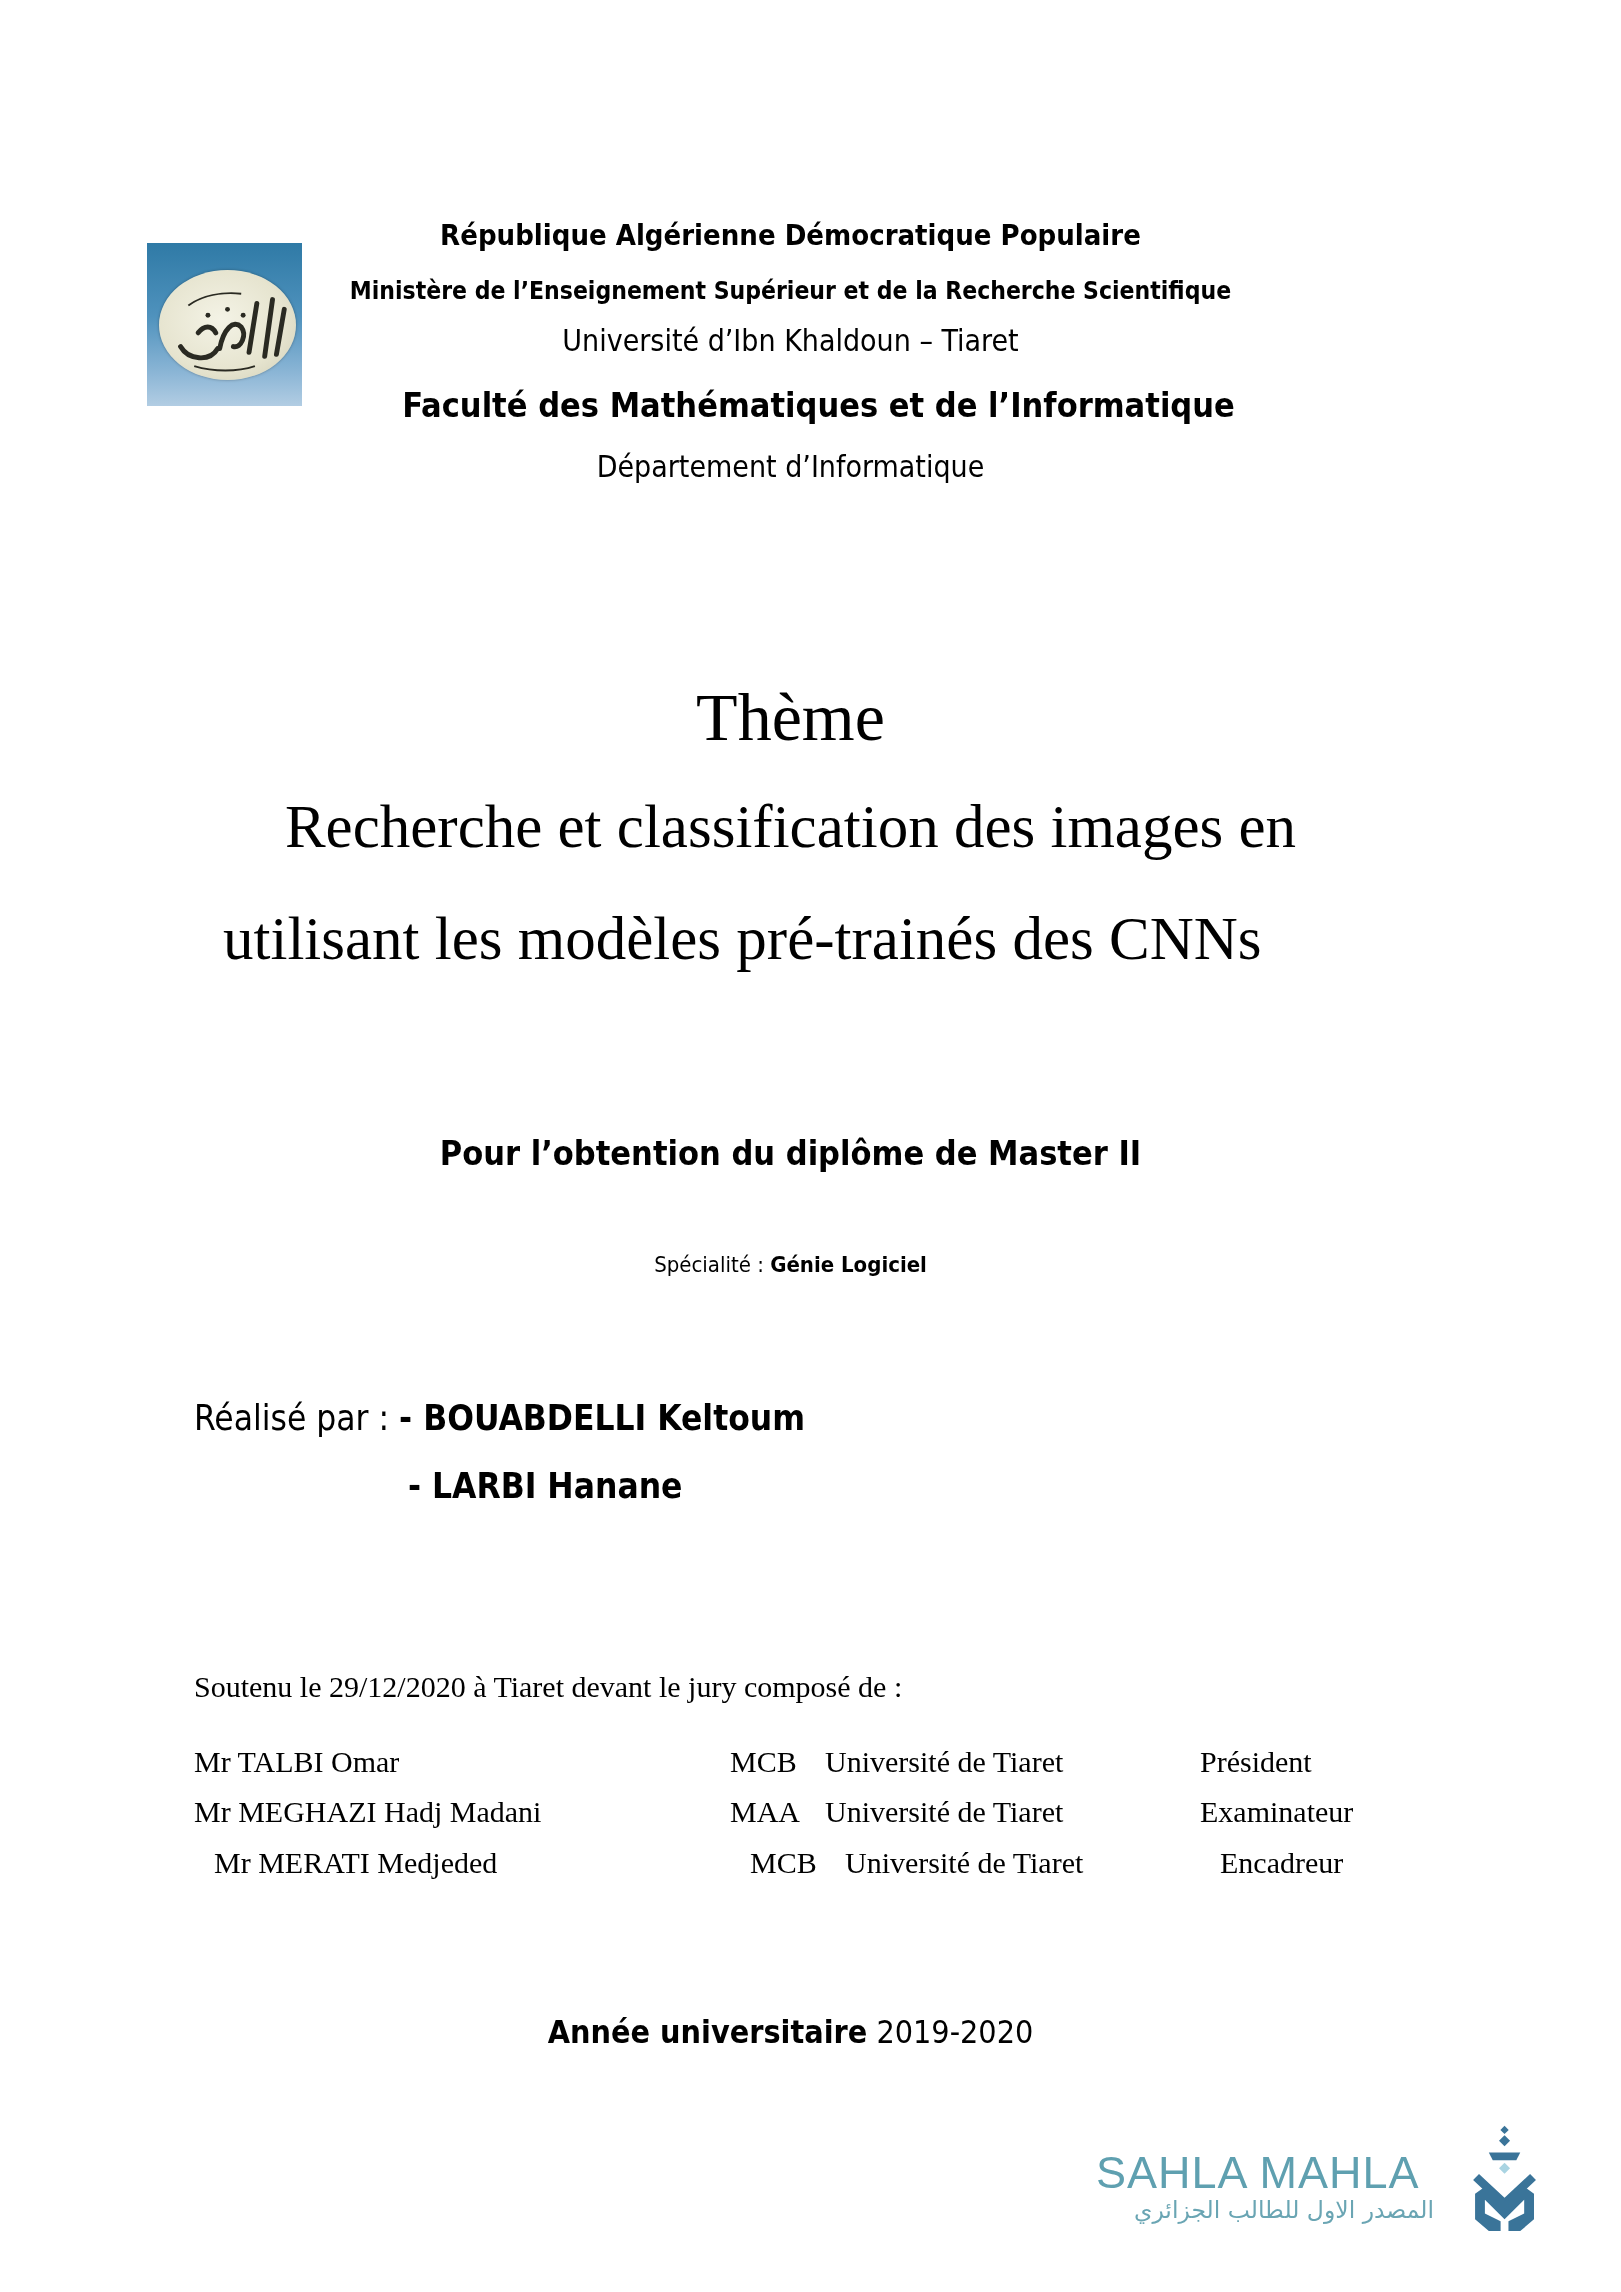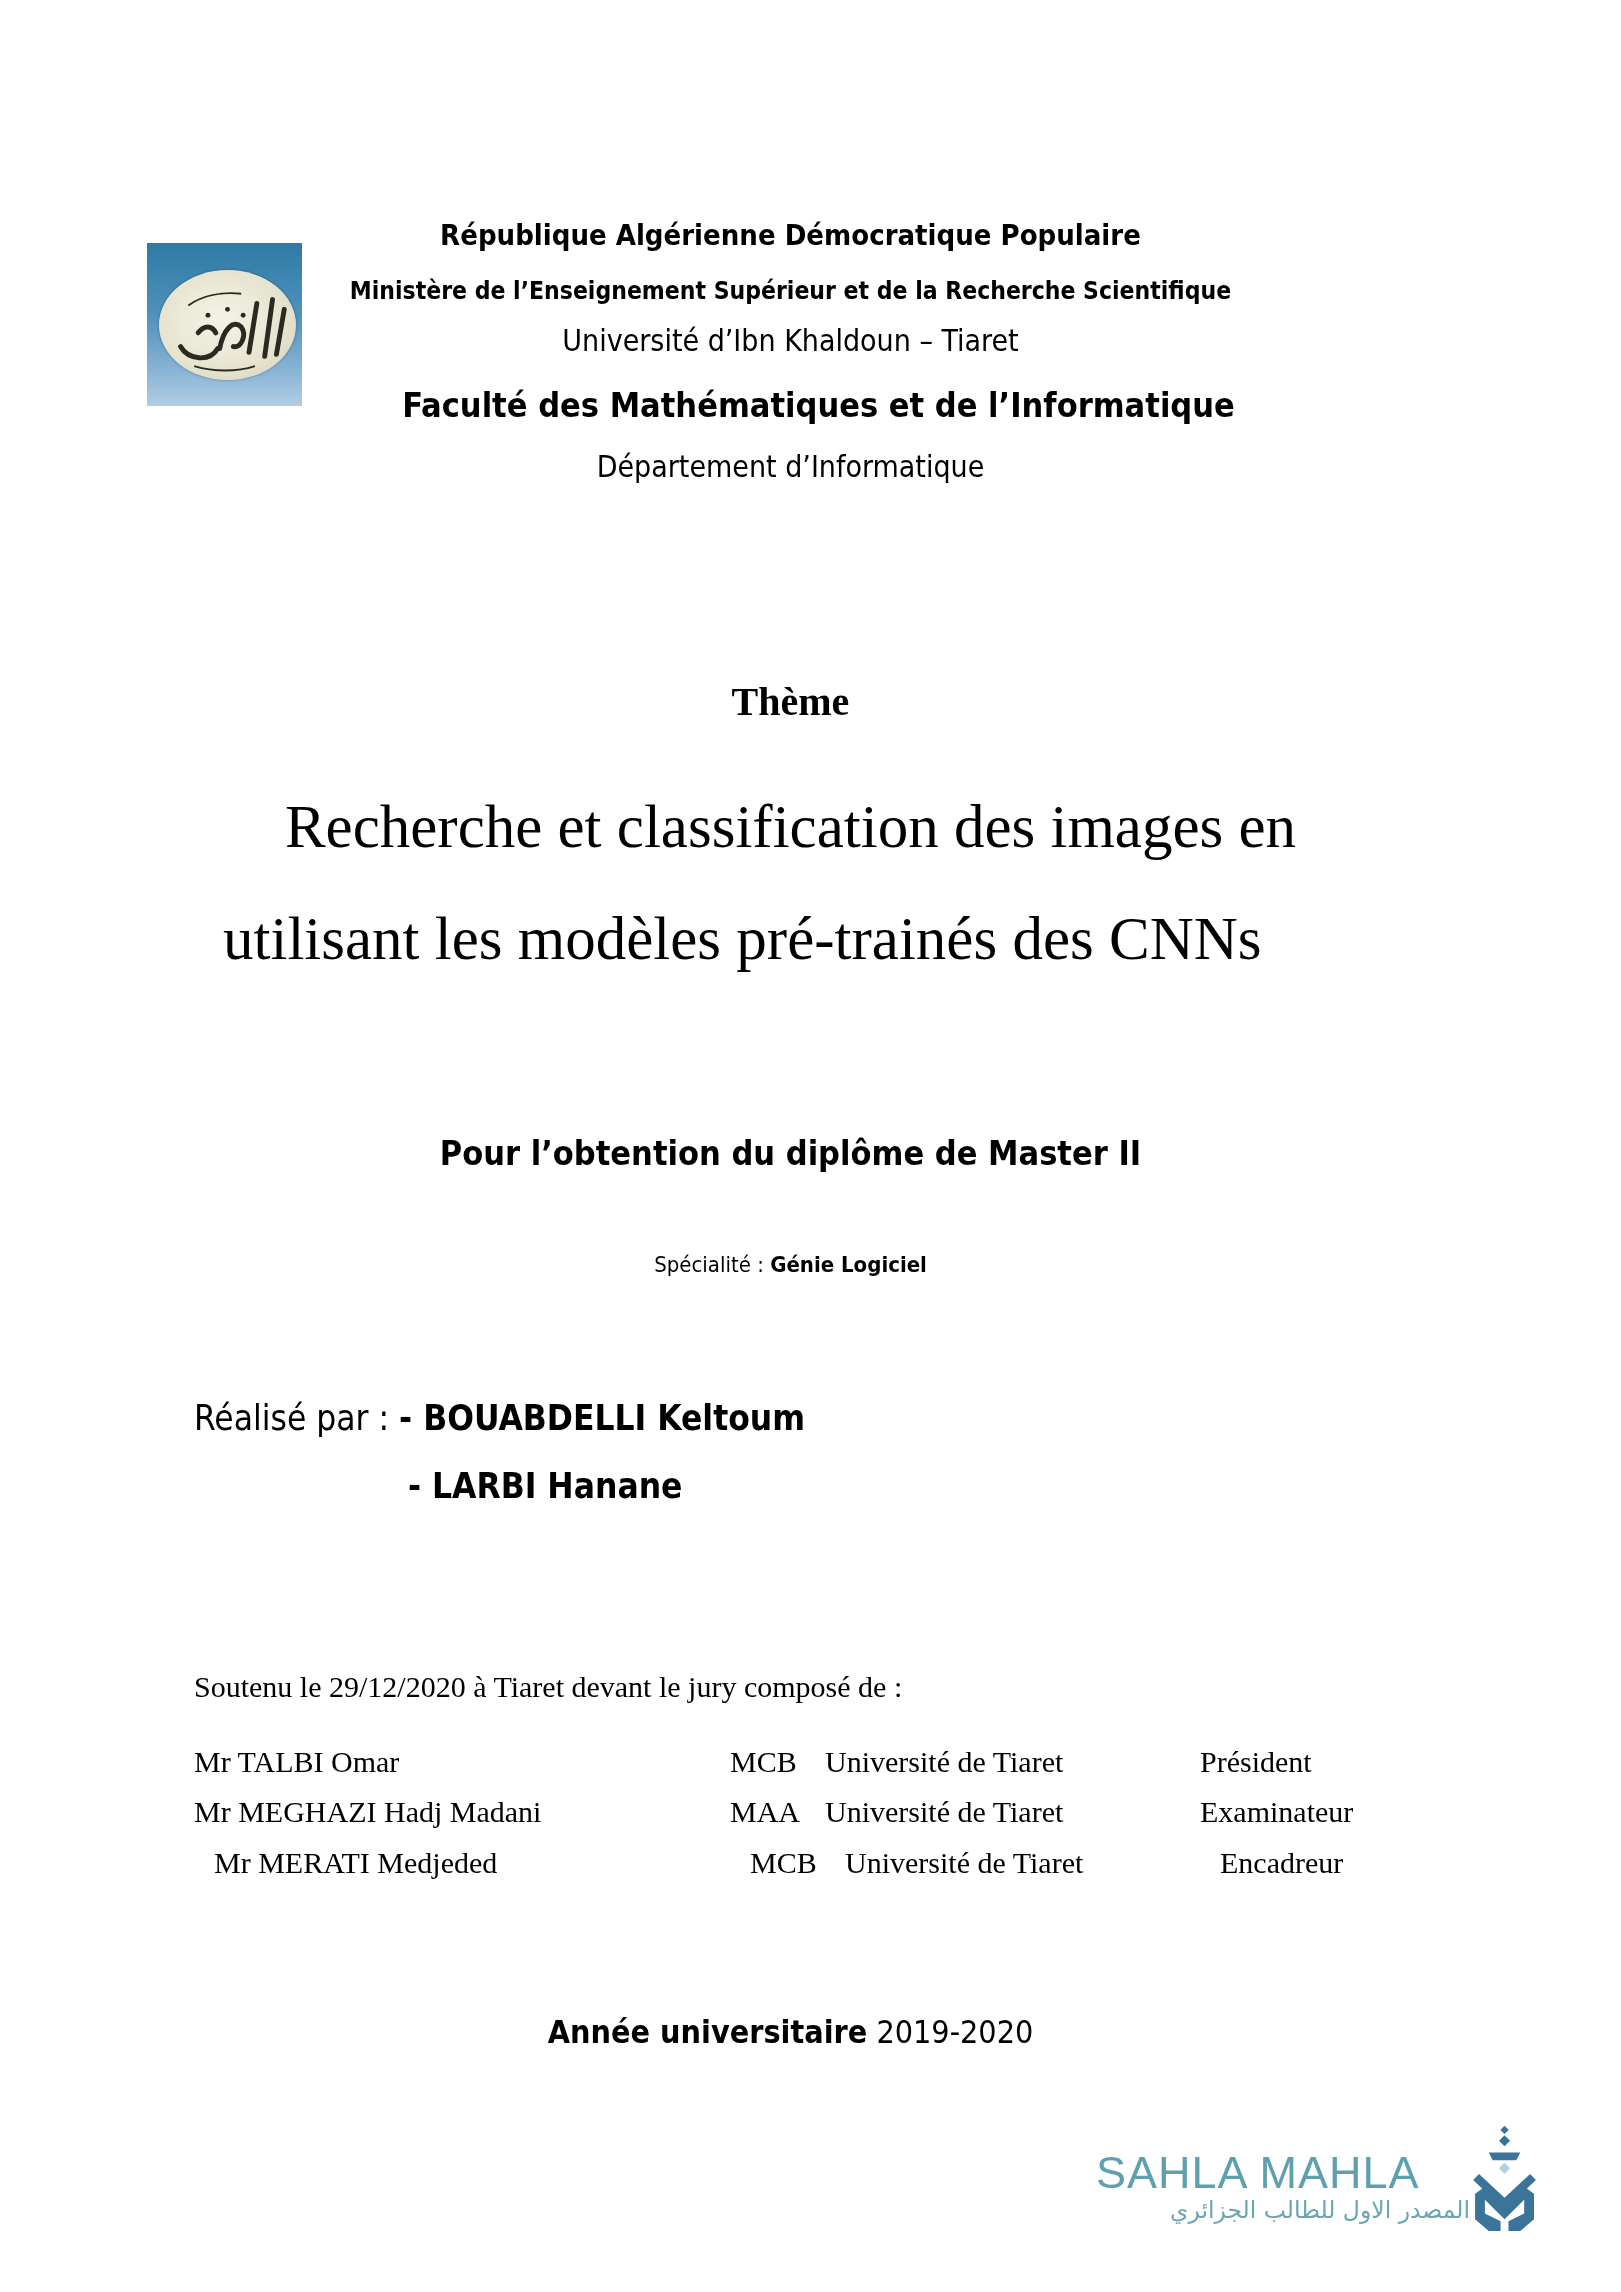--- a/index.html
+++ b/index.html
@@ -16,41 +16,41 @@
                 background:radial-gradient(ellipse at 45% 45%, #f4f3e6 0%, #e6e4cf 60%, #cfcdb5 100%);
                 box-shadow: 0 0 2.9px rgba(0,0,0,0.35); }
   #logo svg { position:absolute; left:11.8px; top:27.4px; }
 
   .hdr1 { top:218px; font-size:29px; }
   .hdr2 { top:276px; font-size:24.5px; }
   .hdr3 { top:323px; font-size:30px; }
   .hdr4 { top:385px; font-size:34px;padding-left:28px; }
   .hdr5 { top:449px; font-size:30px; }
 
-  .theme { top:678px; font-size:40px; font-weight:bold; }
+  .theme { top:678px; font-size:68px; font-weight:normal; }
   .title1 { top:792px; font-size:61px; }
   .title2 { top:904px; font-size:61px; left:223px; }
 
   .pour { top:1133px; font-size:34px; }
   .spec { top:1252px; font-size:22px; }
 
   .real { top:1398px; left:194px; font-size:35px; }
   .real2 { top:1466px; left:408px; font-size:35px; }
 
   .soutenu { top:1670px; left:194px; font-size:30px;font-family:Liberation Serif, serif; }
   .jrow { position:absolute; left:0; top:0; width:1621px; height:39px; font-size:30px; }
   .jrow span { position:absolute; top:0; white-space:nowrap; }
 
   .annee { top:2013px; font-size:32px; }
 
   #sahla { left:1096px; top:2125px; width:446px; height:110px; }
   #sahla .latin { position:absolute; left:0; top:21.6px; font-family:"Liberation Sans", sans-serif;
                   font-size:45px; color:#5fa0b0; letter-spacing:1px; }
   #sahla .arabic { position:absolute; left:2px; top:71px; font-family:"DejaVu Sans", sans-serif;
-                   font-size:23.5px; color:#6aa5b3; direction:rtl; width:372px; text-align:right; }
+                   font-size:23.5px; color:#6aa5b3; direction:rtl; width:372px; text-align:center; }
   #sahla svg { position:absolute; left:375px; top:0; }
 </style>
 </head>
 <body>
 
 <div id="logo" class="abs">
   <div class="seal"></div>
   <svg width="137" height="110" viewBox="0 0 140 112">
     <g fill="none" stroke="#2a2a22" stroke-width="5" stroke-linecap="round">
       <path d="M22 78 C30 92, 52 94, 60 80"></path>

